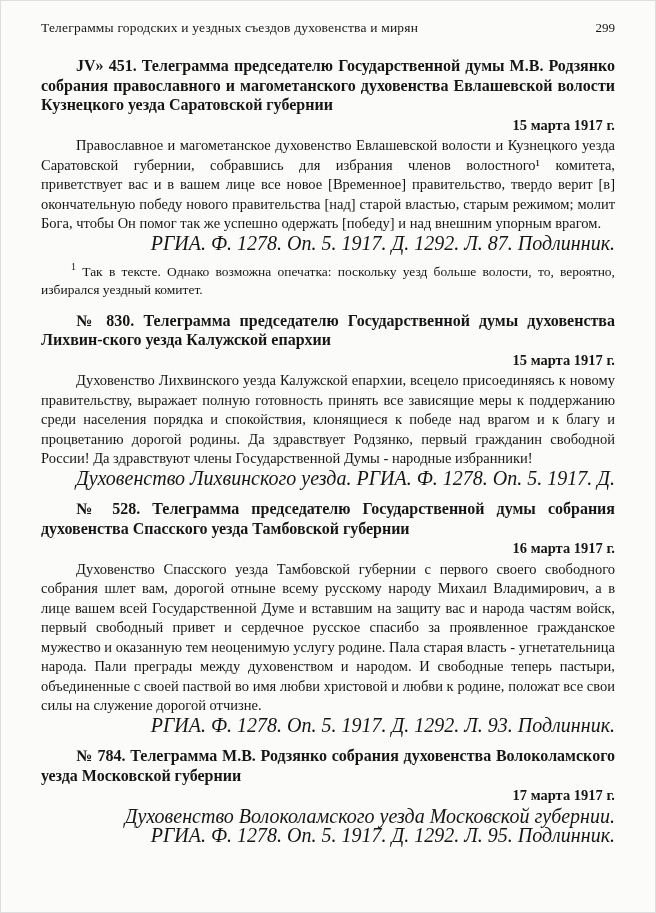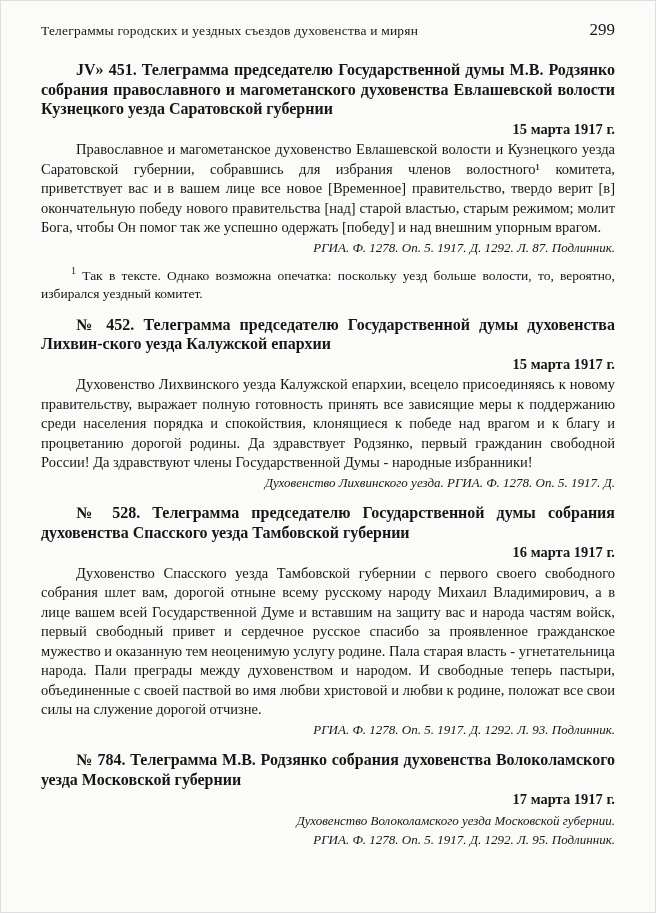--- a/index.html
+++ b/index.html
@@ -18,21 +18,21 @@
     padding: 16px 41px 0 41px;
     box-shadow: inset 0 0 0 1px #dedede;
   }
   .running-head {
     display: flex;
     justify-content: space-between;
     align-items: baseline;
     margin: 4px 0 20px 0;
   }
   .running-title { font-size: 13.5px; letter-spacing: 0.2px; }
-  .page-number { font-size: 17px; text-align: right; }
+  .page-number { font-size: 13px; text-align: right; }
 
   p { margin: 0; }
   .entry { margin-bottom: 11px; }
 
   .heading {
     font-weight: bold;
     font-size: 16px;
     line-height: 19.5px;
     text-align: justify;
     text-indent: 35px;
@@ -45,21 +45,21 @@
     margin: 1px 0;
   }
   .body-text {
     font-size: 14.5px;
     line-height: 19.5px;
     text-align: justify;
     text-indent: 35px;
   }
   .citation {
     font-style: italic;
-    font-size: 13px;
+    font-size: 20px;
     line-height: 19.5px;
     text-align: right;
   }
   .footnote {
     font-size: 13.5px;
     line-height: 18.5px;
     text-align: justify;
     text-indent: 30px;
     margin-top: 5px;
   }
@@ -77,21 +77,21 @@
 
   <section class="entry">
     <p class="heading">JV» 451. Телеграмма председателю Государственной думы М.В. Родзянко собрания православного и магометанского духовенства Евлашевской волости Кузнецкого уезда Саратовской губернии</p>
     <p class="date">15 марта 1917 г.</p>
     <p class="body-text">Православное и магометанское духовенство Евлашевской волости и Кузнецкого уезда Саратовской губернии, собравшись для избрания членов волостного¹ комитета, приветствует вас и в вашем лице все новое [Временное] правительство, твердо верит [в] окончательную победу нового правительства [над] старой властью, старым режимом; молит Бога, чтобы Он помог так же успешно одержать [победу] и над внешним упорным врагом.</p>
     <p class="citation">РГИА. Ф. 1278. Оп. 5. 1917. Д. 1292. Л. 87. Подлинник.</p>
     <p class="footnote"><sup>1</sup> <span>Так в тексте. Однако возможна опечатка: поскольку уезд больше волости, то, вероятно, избирался уездный комитет.</span></p>
   </section>
 
   <section class="entry">
-    <p class="heading">№ 452. Телеграмма председателю Государственной думы духовенства Лихвин-ского уезда Калужской епархии</p>
+    <p class="heading">№ 830. Телеграмма председателю Государственной думы духовенства Лихвин-ского уезда Калужской епархии</p>
     <p class="date">15 марта 1917 г.</p>
     <p class="body-text">Духовенство Лихвинского уезда Калужской епархии, всецело присоединяясь к новому правительству, выражает полную готовность принять все зависящие меры к поддержанию среди населения порядка и спокойствия, клонящиеся к победе над врагом и к благу и процветанию дорогой родины. Да здравствует Родзянко, первый гражданин свободной России! Да здравствуют члены Государственной Думы - народные избранники!</p>
     <p class="citation">Духовенство Лихвинского уезда. РГИА. Ф. 1278. Оп. 5. 1917. Д.</p>
   </section>
 
   <section class="entry">
     <p class="heading">№ 528. Телеграмма председателю Государственной думы собрания духовенства Спасского уезда Тамбовской губернии</p>
     <p class="date">16 марта 1917 г.</p>
     <p class="body-text">Духовенство Спасского уезда Тамбовской губернии с первого своего свободного собрания шлет вам, дорогой отныне всему русскому народу Михаил Владимирович, а в лице вашем всей Государственной Думе и вставшим на защиту вас и народа частям войск, первый свободный привет и сердечное русское спасибо за проявленное гражданское мужество и оказанную тем неоценимую услугу родине. Пала старая власть - угнетательница народа. Пали преграды между духовенством и народом. И свободные теперь пастыри, объединенные с своей паствой во имя любви христовой и любви к родине, положат все свои силы на служение дорогой отчизне.</p>
     <p class="citation">РГИА. Ф. 1278. Оп. 5. 1917. Д. 1292. Л. 93. Подлинник.</p>

